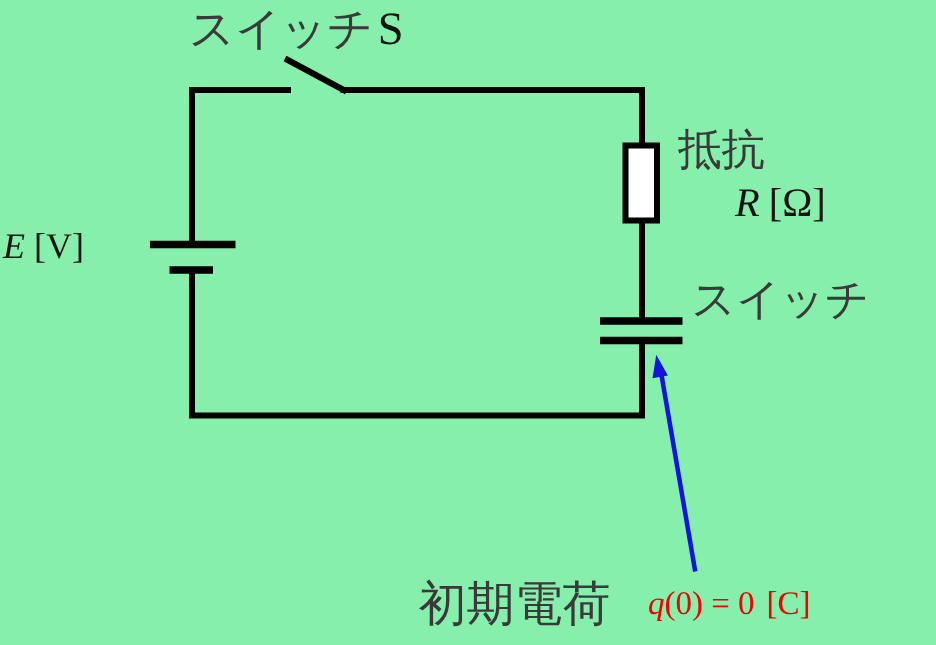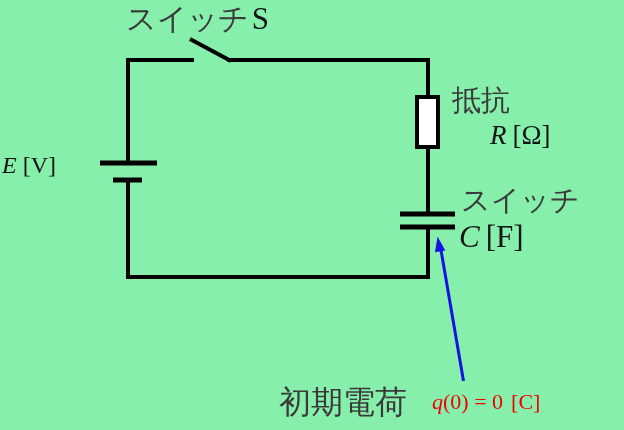--- a/index.html
+++ b/index.html
@@ -67,23 +67,20 @@
   <div class="lbl math battery-label">
     <span class="var">E</span><span class="unit">[V]</span>
   </div>
 
   <div class="lbl jp resistor-jp">抵抗</div>
   <div class="lbl math resistor-math">
     <span class="var">R</span><span class="unit">[Ω]</span>
   </div>
 
   <div class="lbl jp cap-jp">スイッチ</div>
-  <div class="lbl math cap-math">
-    <span class="var">C</span><span class="unit">[F]</span>
-  </div>
 
 
   <div class="lbl annotation">
     <span class="jp">初期電荷</span>
     <span class="math red">
       <span class="var">q</span><span>(0) = 0</span><span class="unit">[C]</span>
     </span>
   </div>
 
 </div>

